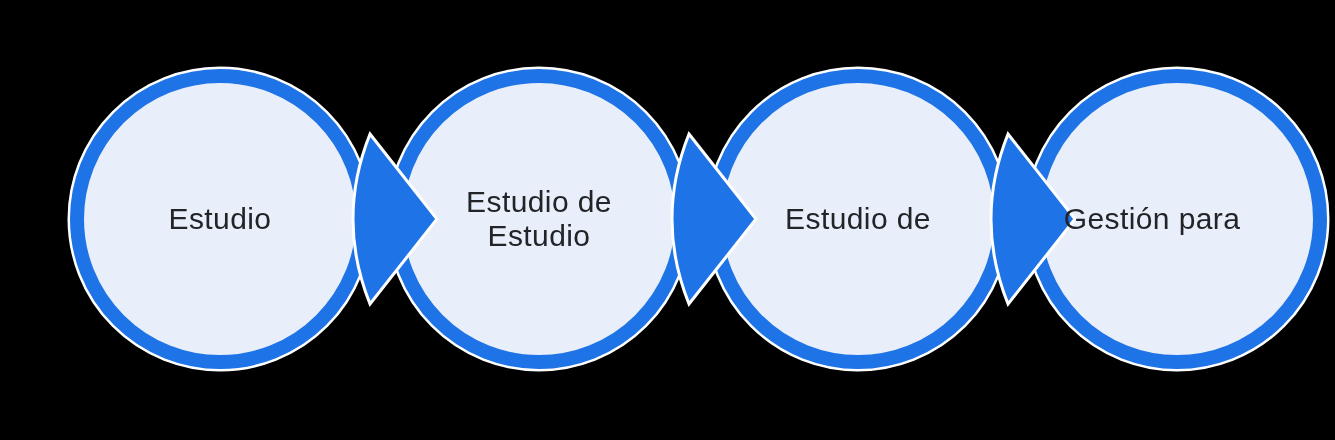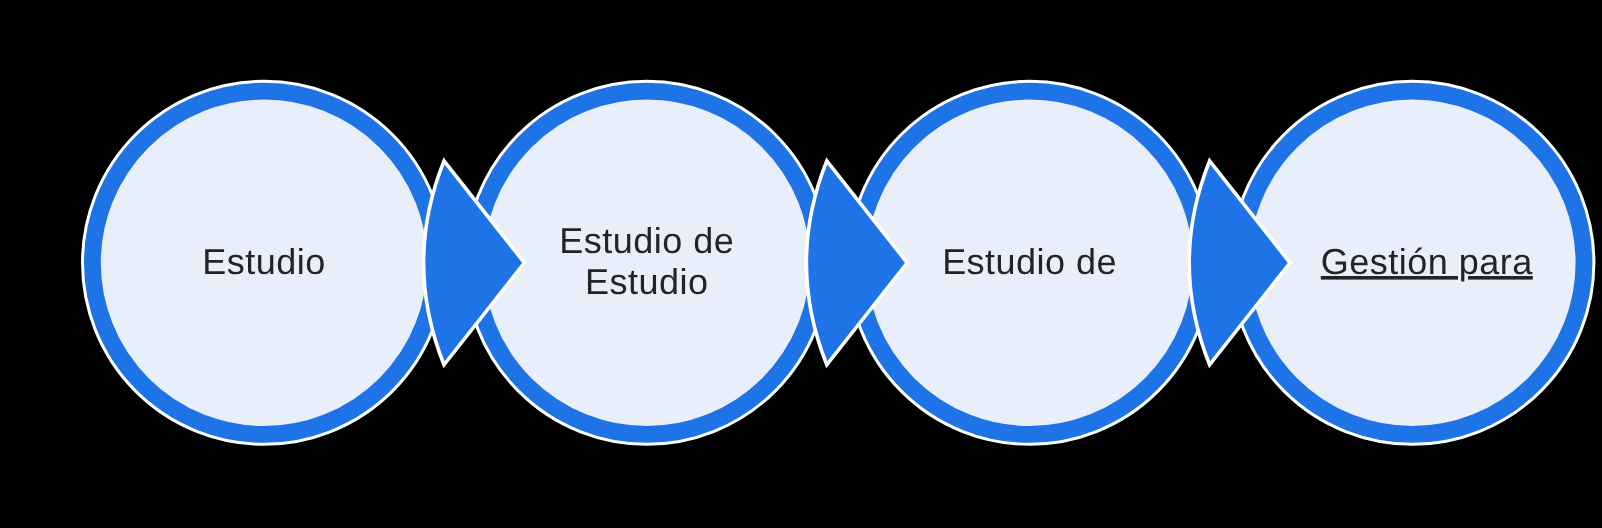--- a/index.html
+++ b/index.html
@@ -36,21 +36,21 @@
     color: #222428;
     z-index: 2;
   }
   .step-label .line {
     display: block;
     white-space: nowrap;
   }
   .label-1 { left: 90px; }
   .label-2 { left: 409px; }
   .label-3 { left: 728px; }
-  .label-4 { left: 1059px; text-decoration: underline; }
+  .label-4 { left: 1022px; }
 </style>
 </head>
 <body>
 
 <div class="stage">
 
   <svg class="flow-svg" width="1335" height="440" viewBox="0 0 1335 440">
 
     <g>
       <circle cx="220" cy="219" r="151" stroke-width="3" fill="#E8EEFA" stroke="#FFFFFF"></circle>

